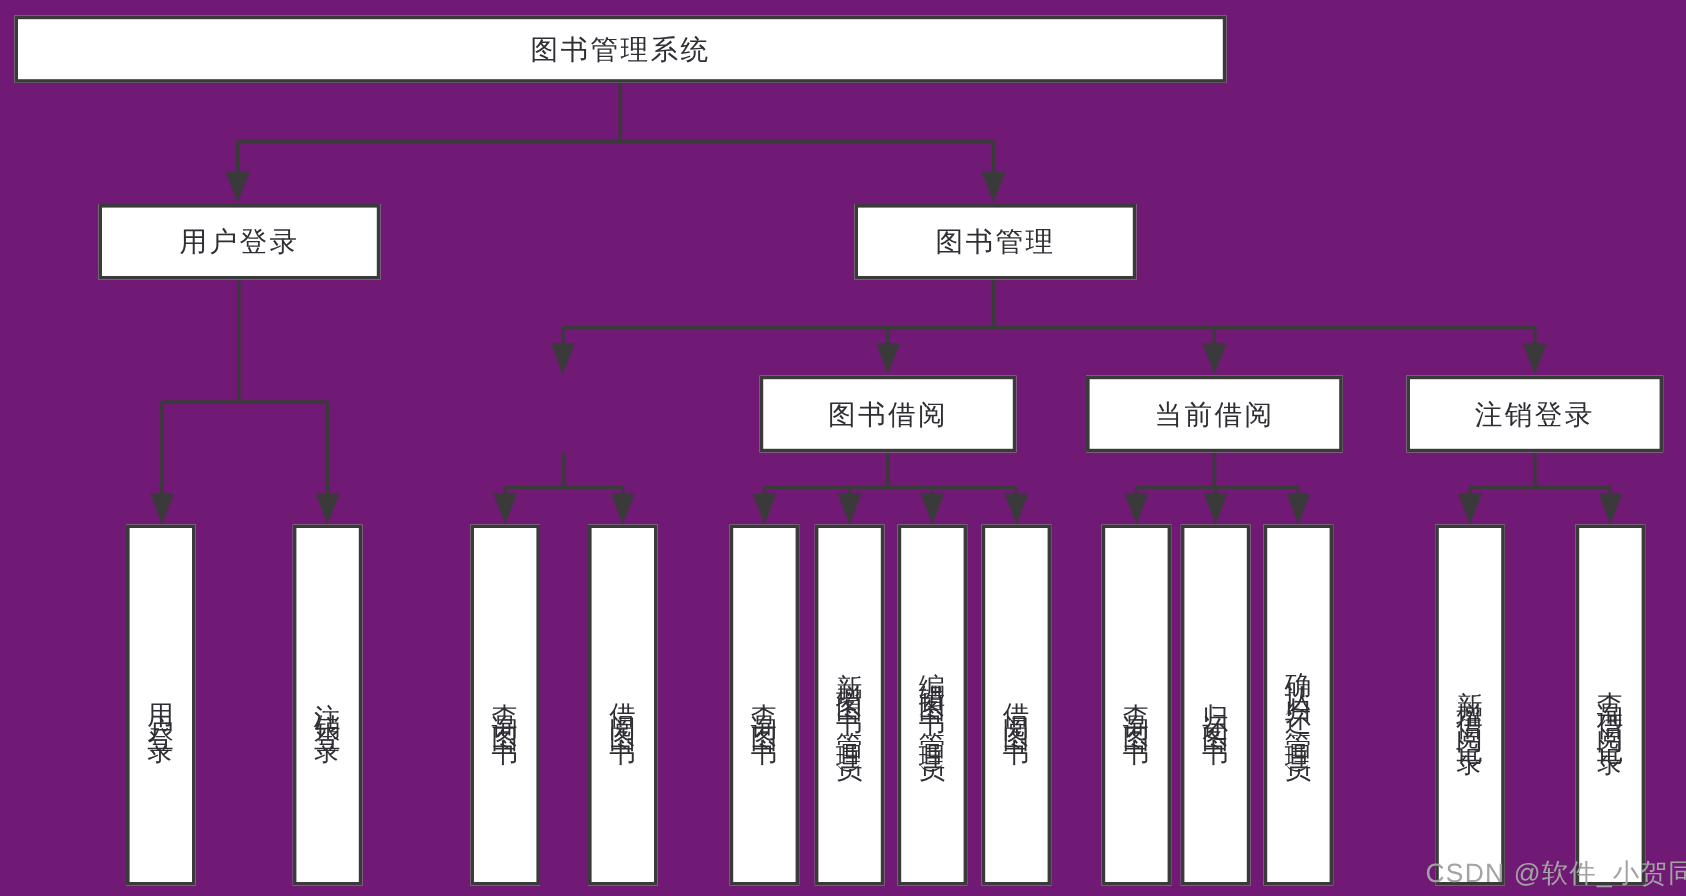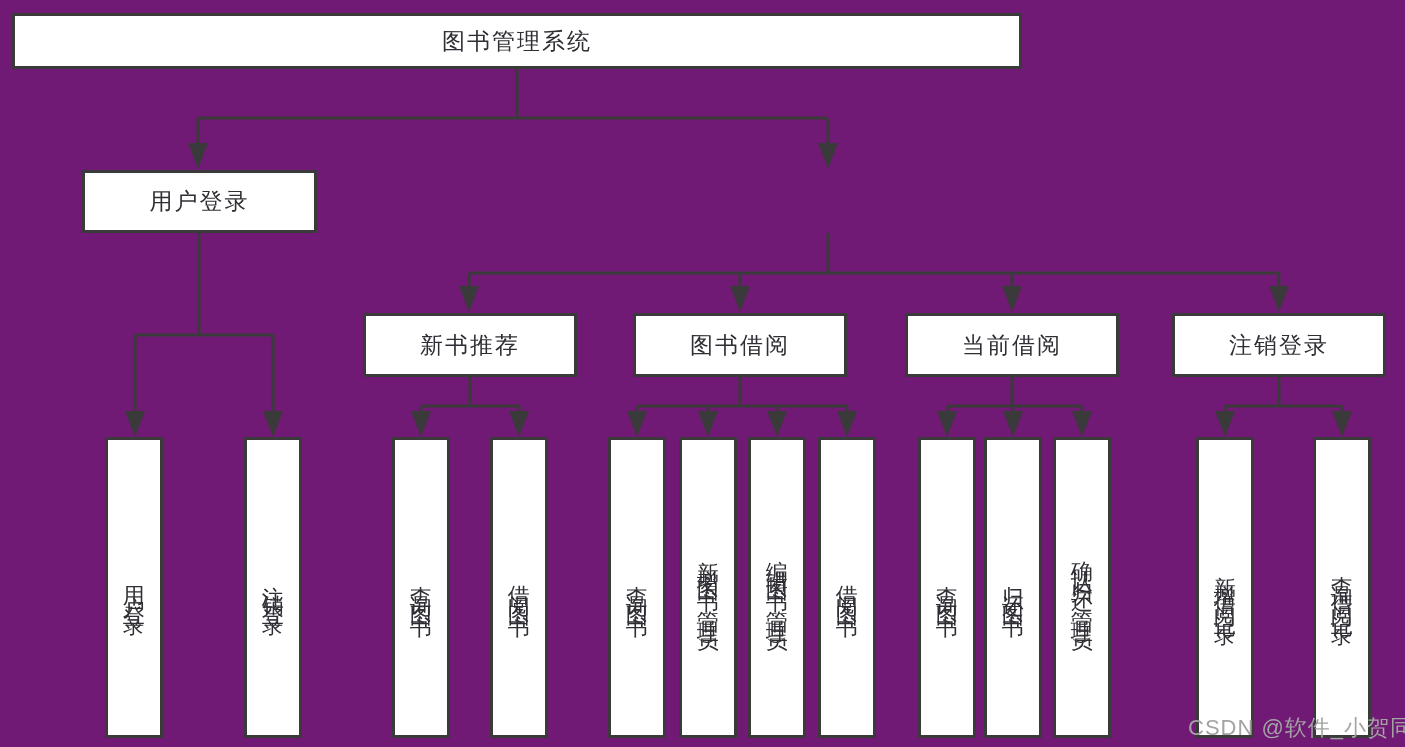--- a/index.html
+++ b/index.html
@@ -94,22 +94,22 @@
       <use href="#arrowhead" x="1013" y="437"></use>
       <use href="#arrowhead" x="1082" y="437"></use>
       <use href="#arrowhead" x="1225" y="437"></use>
       <use href="#arrowhead" x="1342" y="437"></use>
     </g>
   </svg>
 
   <div class="node" style="left:12px;top:13px;width:1010px;height:56px">图书管理系统</div>
 
   <div class="node" style="left:82px;top:170px;width:235px;height:63px">用户登录</div>
+  <div class="node" style="left:712px;top:170px;width:235px;height:63px">图书管理</div>
 
-  <div class="node" style="left:363px;top:313px;width:214px;height:64px">新书推荐</div>
   <div class="node" style="left:905px;top:313px;width:214px;height:64px">当前借阅</div>
   <div class="node" style="left:633px;top:313px;width:214px;height:64px">图书借阅</div>
   <div class="node" style="left:1172px;top:313px;width:214px;height:64px">注销登录</div>
 
   <div class="node" style="left:105px;top:437px;width:58px;height:301px">
     <span class="vtext">用户登录</span>
   </div>
   <div class="node" style="left:244px;top:437px;width:58px;height:301px">
     <span class="vtext">注销登录</span>
   </div>

